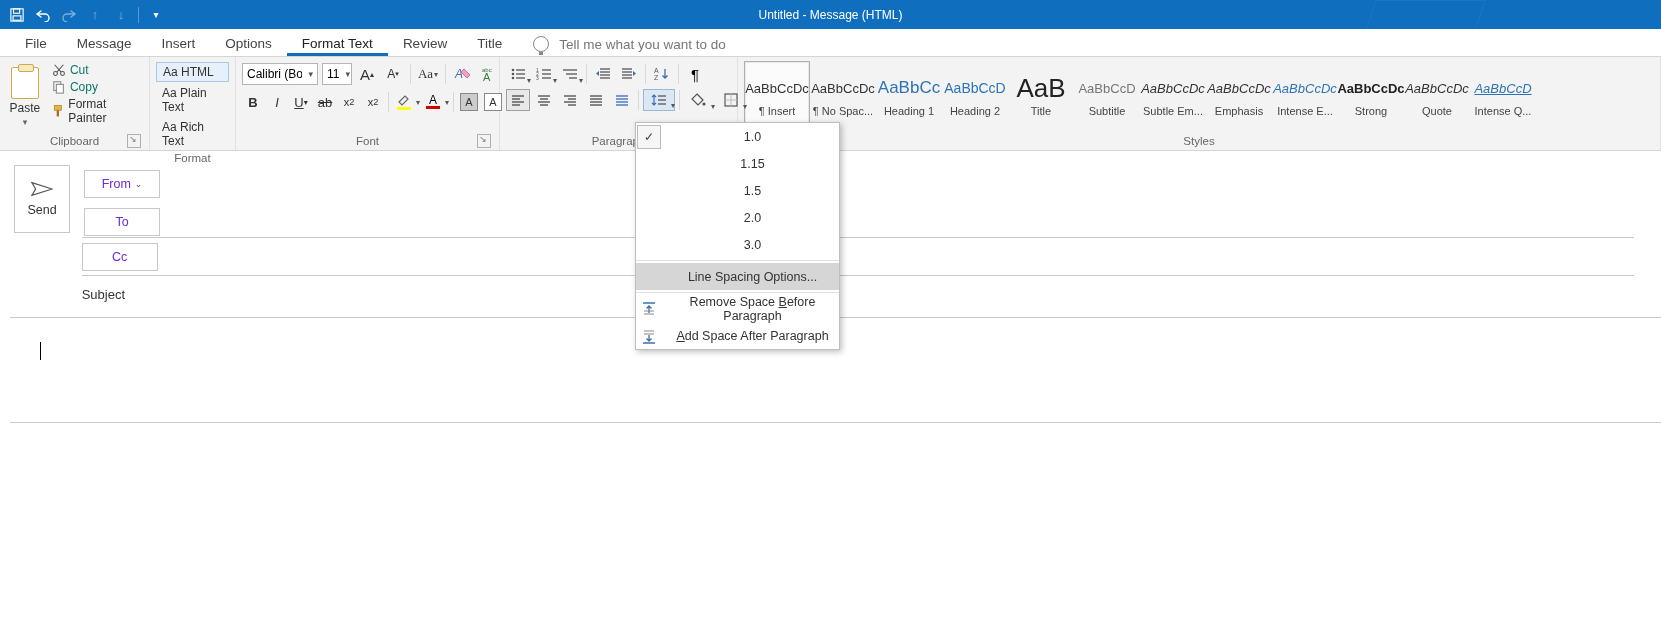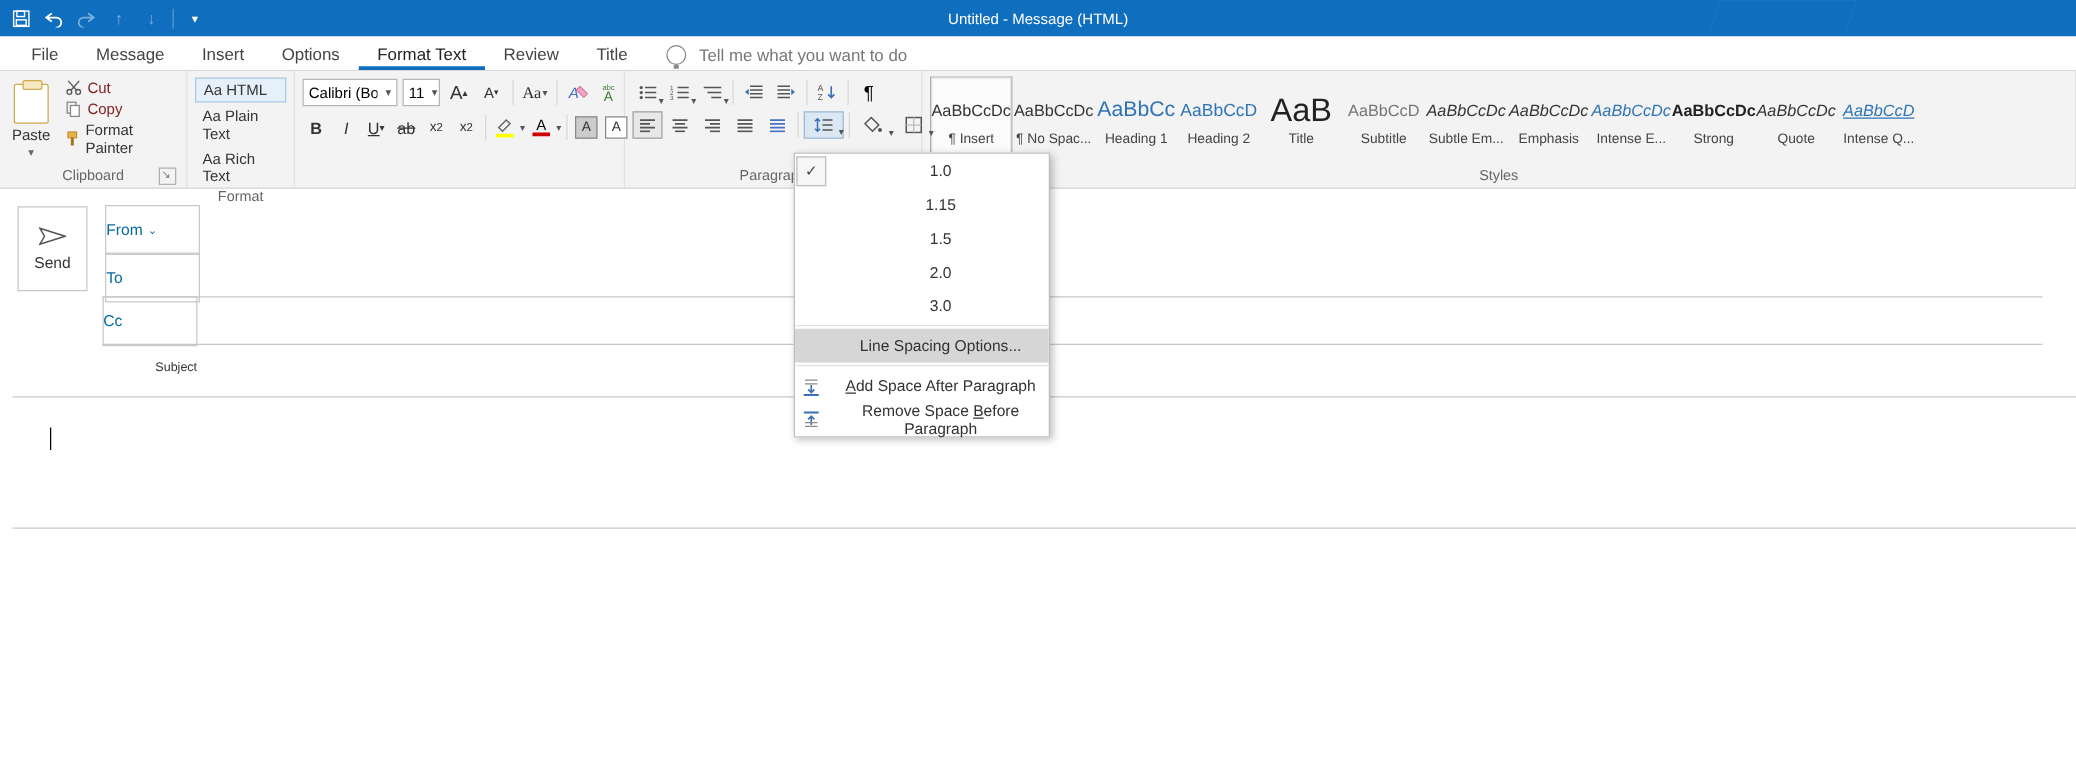--- a/index.html
+++ b/index.html
@@ -31,21 +31,21 @@
 
   .group-body { flex:1; display:flex; align-items:flex-start; }
 
   
   .paste-big { display:flex; flex-direction:column; align-items:center; width:42px; padding-top:6px;}
   .paste-icon { width:28px; height:32px; border:1px solid #cfa94e; background: linear-gradient(#fff,#fff); position:relative; border-radius:2px;}
   .paste-icon:before { content:""; position:absolute; top:-4px; left:6px; width:14px; height:6px; border:1px solid #cfa94e; border-radius:2px; background:#f7e9c0;}
   .paste-big span { font-size:12px; color:#333; margin-top:2px;}
   .paste-big .drop { font-size:9px; color:#666; }
   .mini-col { display:flex; flex-direction:column; gap:1px; padding-left:4px; padding-top:1px;}
-  .mini { display:flex; align-items:center; gap:4px; font-size:12px; color:#7f1d1d; padding:1px 4px;}
+  .mini { display:flex; align-items:center; gap:4px; font-size:12px; color:#0f766e; padding:1px 4px;}
   .mini svg, .mini .ic { width:14px; height:14px; }
 
   
   .fmt-col { display:flex; flex-direction:column; gap:2px; padding-top:1px;}
   .fmt-opt { font-size:12px; color:#333; padding:2px 6px; }
   .fmt-opt.sel { border:1px solid #a8c8e4; background:#e6f0fa; }
 
   
   .font-body { flex-direction:column; }
   .font-row1 { display:flex; align-items:center; gap:4px; padding:2px 0;}
@@ -84,22 +84,22 @@
   .styles-group { flex: 0 0 auto; }
   .styles-body { overflow:hidden; }
 
   
   .compose { padding: 14px 0 0 14px; display:flex; gap:14px; }
   .send-box { width:56px; height:68px; border:1px solid #c8c8c8; display:flex; flex-direction:column; align-items:center; justify-content:center; gap:6px;}
   .send-box span { font-size:12.5px; color:#333;}
   .send-ic { width:22px; height:16px; }
   .fields { display:flex; flex-direction:column; }
   .field-row { display:flex; align-items:center; height:38px; }
-  .pill { width:76px; height:40px; border:1px solid #c8c8c8; display:flex; align-items:center; justify-content:flex-start; font-size:12.5px; color:#0369a1; gap:4px;}
-  .label-only { width:76px; text-align:right; font-size:10px; color:#333;}
+  .pill { width:76px; height:28px; border:1px solid #c8c8c8; display:flex; align-items:center; justify-content:center; font-size:12.5px; color:#6d28d9; gap:4px;}
+  .label-only { width:76px; text-align:left; font-size:13px; color:#333;}
   .subject-row { height:38px; display:flex; align-items:center;}
   .body-area { margin: 24px 0 0 40px; }
   .cursor { display:inline-block; width:1px; height:18px; background:#000;}
 
   .hr-bottom { position:absolute; left:10px; right:0; top:422px; border-top:1px solid #666; opacity:0.35;}
   .hr-under-subject { border-top:1px solid #c8c8c8;}
 
   
   .dropdown { position:absolute; left:635px; top:122px; width:205px; background:#fff; border:1px solid #bfbfbf; box-shadow:2px 2px 6px rgba(0,0,0,0.25); z-index:50;}
   .dd-item { height:27px; display:flex; align-items:center; font-size:12.5px; color:#333; }
@@ -269,20 +269,21 @@
         </div>
         <div class="vline"></div>
         <div class="rb">
             <div class="box-a">A</div>
           </div>
         <div class="rb">
             <div class="box-a outline">A</div>
           </div>
       </div>
     </div>
+    <div class="group-label"><span>Font</span><div class="launcher"></div></div>
   </div>
 
   <div class="group" style="width:238px;">
     <div class="group-body para-body">
       <div class="para-row">
         <div class="pbtn">
             <svg width="16" height="14" viewBox="0 0 16 14">
               <circle cx="3" cy="3" r="1.3" fill="#555"></circle>
               <line x1="6" y1="3" x2="15" y2="3" stroke="#555" stroke-width="1.3"></line>
               <circle cx="3" cy="7" r="1.3" fill="#555"></circle>
@@ -548,32 +549,32 @@
     </div>
   <div class="dd-sep"></div>
   <div class="dd-item hover">
     <div class="chkcol"></div>
     <div class="txtcol">Line Spacing Options...</div>
   </div>
   <div class="dd-sep"></div>
   <div class="dd-item">
     <div class="chkcol">
         <svg class="ic" viewBox="0 0 16 16">
+          <line x1="2" y1="2" x2="14" y2="2" stroke="#3a6fb7" stroke-width="1.5"></line>
+          <path d="M8 12 L8 5 M5.5 7.5 L8 5 L10.5 7.5" fill="none" stroke="#3a6fb7" stroke-width="1.3"></path>
+          <line x1="3" y1="10" x2="13" y2="10" stroke="#888" stroke-width="1"></line>
+          <line x1="3" y1="13" x2="13" y2="13" stroke="#888" stroke-width="1"></line>
+        </svg>
+      </div>
+    <div class="txtcol" id="dd-remove">Remove Space <span class="u-under">B</span>efore Paragraph</div>
+  </div>
+  <div class="dd-item">
+    <div class="chkcol">
+        <svg class="ic" viewBox="0 0 16 16">
           <line x1="3" y1="3" x2="13" y2="3" stroke="#888" stroke-width="1"></line>
           <line x1="3" y1="6" x2="13" y2="6" stroke="#888" stroke-width="1"></line>
           <path d="M8 7 L8 13 M5.5 10.5 L8 13 L10.5 10.5" fill="none" stroke="#3a6fb7" stroke-width="1.3"></path>
           <line x1="2" y1="15" x2="14" y2="15" stroke="#3a6fb7" stroke-width="1.5"></line>
         </svg>
       </div>
     <div class="txtcol" id="dd-add"><span class="u-under">A</span>dd Space After Paragraph</div>
   </div>
-  <div class="dd-item">
-    <div class="chkcol">
-        <svg class="ic" viewBox="0 0 16 16">
-          <line x1="2" y1="2" x2="14" y2="2" stroke="#3a6fb7" stroke-width="1.5"></line>
-          <path d="M8 12 L8 5 M5.5 7.5 L8 5 L10.5 7.5" fill="none" stroke="#3a6fb7" stroke-width="1.3"></path>
-          <line x1="3" y1="10" x2="13" y2="10" stroke="#888" stroke-width="1"></line>
-          <line x1="3" y1="13" x2="13" y2="13" stroke="#888" stroke-width="1"></line>
-        </svg>
-      </div>
-    <div class="txtcol" id="dd-remove">Remove Space <span class="u-under">B</span>efore Paragraph</div>
-  </div>
 </div>
 
 </body></html>

